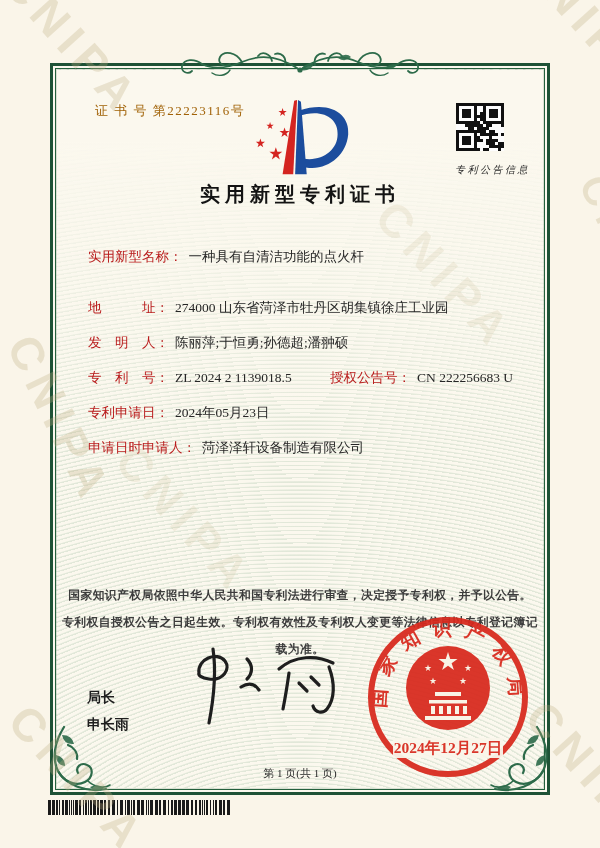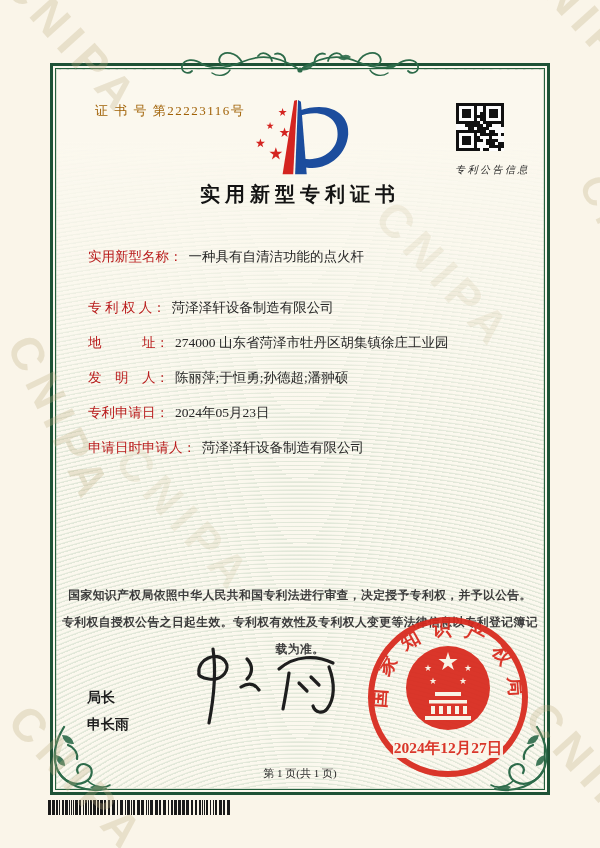--- a/index.html
+++ b/index.html
@@ -194,27 +194,28 @@
       <div class="qr-caption">专利公告信息</div>
     </div>
 
     <div class="title">实用新型专利证书</div>
 
     <div class="rows">
       <div class="row gap-big">
         <span class="lbl">实用新型名称：</span><span class="val">一种具有自清洁功能的点火杆</span>
       </div>
       <div class="row">
-        <span class="lbl">专 利 权 人：</span><span class="val">菏泽泽轩设备制造有限公司</span>
-      </div>
-      <div class="row">
         <span class="lbl">地　　　址：</span><span class="val">274000 山东省菏泽市牡丹区胡集镇徐庄工业园</span>
       </div>
       <div class="row">
         <span class="lbl">发　明　人：</span><span class="val">陈丽萍;于恒勇;孙德超;潘翀硕</span>
+      </div>
+      <div class="row">
+        <span class="lbl">专　利　号：</span><span class="val">ZL 2024 2 1139018.5</span>
+        <span class="col2"><span class="lbl">授权公告号：</span><span class="val">CN 222256683 U</span></span>
       </div>
       <div class="row">
         <span class="lbl">专利申请日：</span><span class="val">2024年05月23日</span>
       </div>
       <div class="row">
         <span class="lbl">申请日时申请人：</span><span class="val">菏泽泽轩设备制造有限公司</span>
       </div>
     </div>
 
     <div class="statement">

